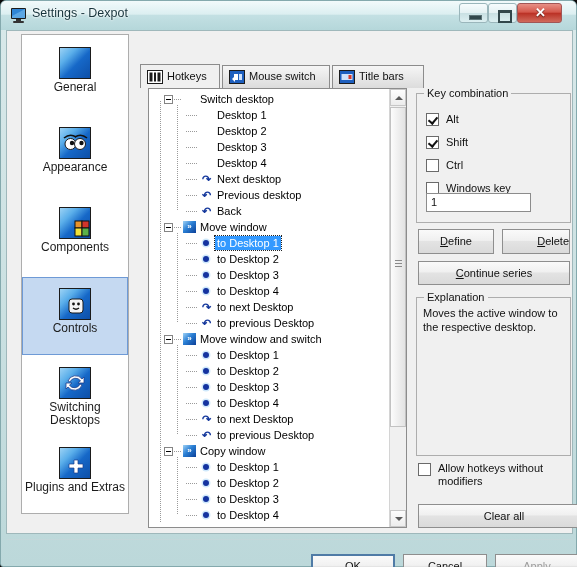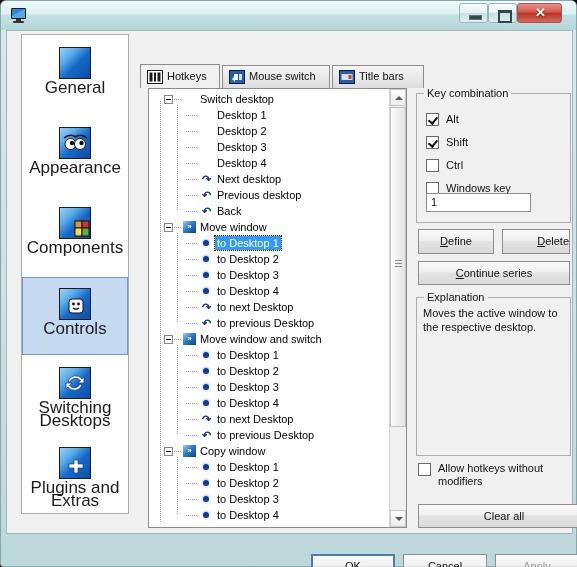--- a/index.html
+++ b/index.html
@@ -67,21 +67,21 @@
     background:#c5d9f1;
     border:1px solid #6e9ad6;
   }
   .side-icon{
     margin:10px auto 2px auto;width:32px;height:32px;display:block;
     border:1px solid #1b1b1b;box-sizing:border-box;
     background:linear-gradient(135deg,#9dd3f5 0%,#5aaeea 28%,#1668c8 55%,#0d4fa8 100%);
     position:relative;
   }
   .side-label{
-    display:block;font-size:17px;color:#1c1c1c;line-height:13px;
+    display:block;font-size:12px;color:#1c1c1c;line-height:13px;
     padding:0 2px;
   }
   
   #tabs{position:absolute;left:133px;top:34px;width:431px;height:23px;}
   .tab{
     position:absolute;top:0;height:23px;box-sizing:border-box;
     border:1px solid #8c8c8c;border-bottom:none;
     background:linear-gradient(to bottom,#f6f6f6 0%,#e6e6e6 60%,#dcdcdc 100%);
     font-size:11px;color:#111;
   }
@@ -199,20 +199,21 @@
 <div id="window">
 
   <div id="titlebar">
     <svg id="title-icon" viewBox="0 0 17 16">
       <rect x="1" y="1" width="15" height="11" rx="1" fill="#1b1b1b"></rect>
       <rect x="2" y="2" width="13" height="9" fill="#2f86d6"></rect>
       <path d="M2 9 L15 2 L15 11 L2 11 Z" fill="#7fc3f0" opacity=".55"></path>
       <rect x="6" y="12" width="5" height="2" fill="#333"></rect>
       <rect x="3" y="14" width="11" height="2" rx="1" fill="#333"></rect>
     </svg>
+    <div id="title-text">Settings - Dexpot</div>
 
     <div class="winbtn" id="btn-min">
       <div class="glyph-min"></div>
     </div>
     <div class="winbtn" id="btn-max">
       <div class="glyph-max"></div>
     </div>
     <div class="winbtn" id="btn-close">
       <div class="glyph-close">✕</div>
     </div>

